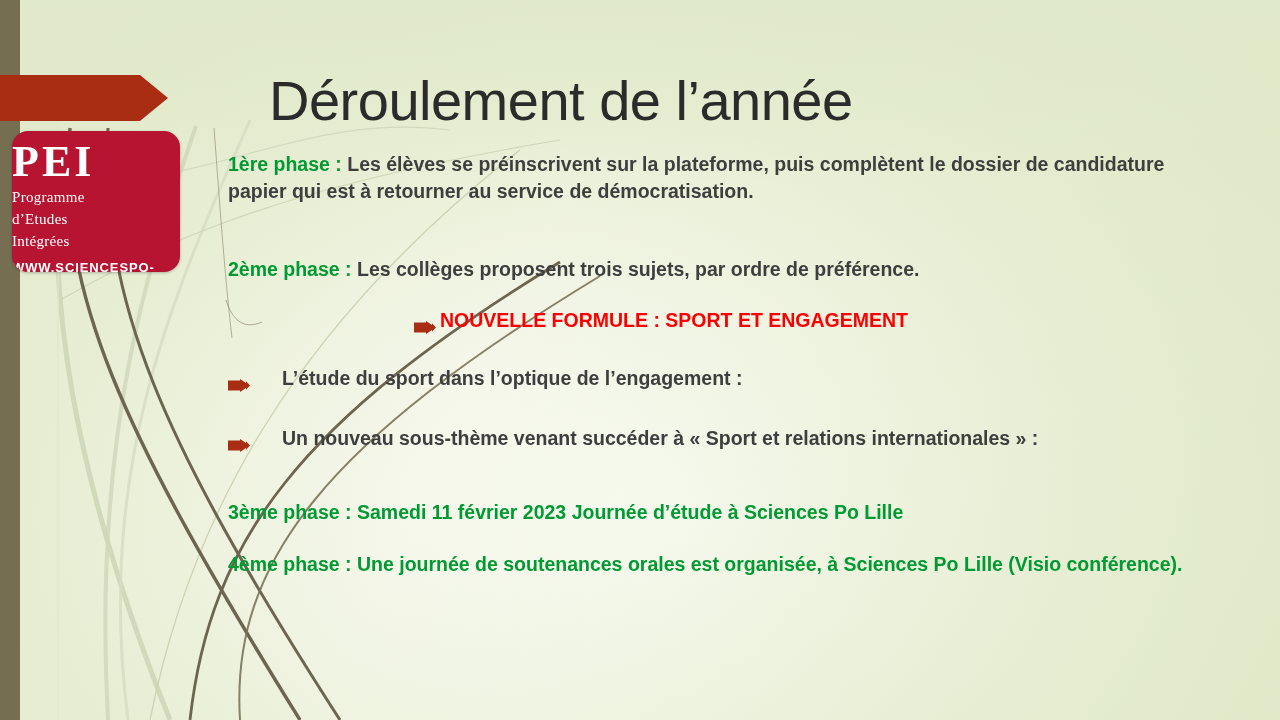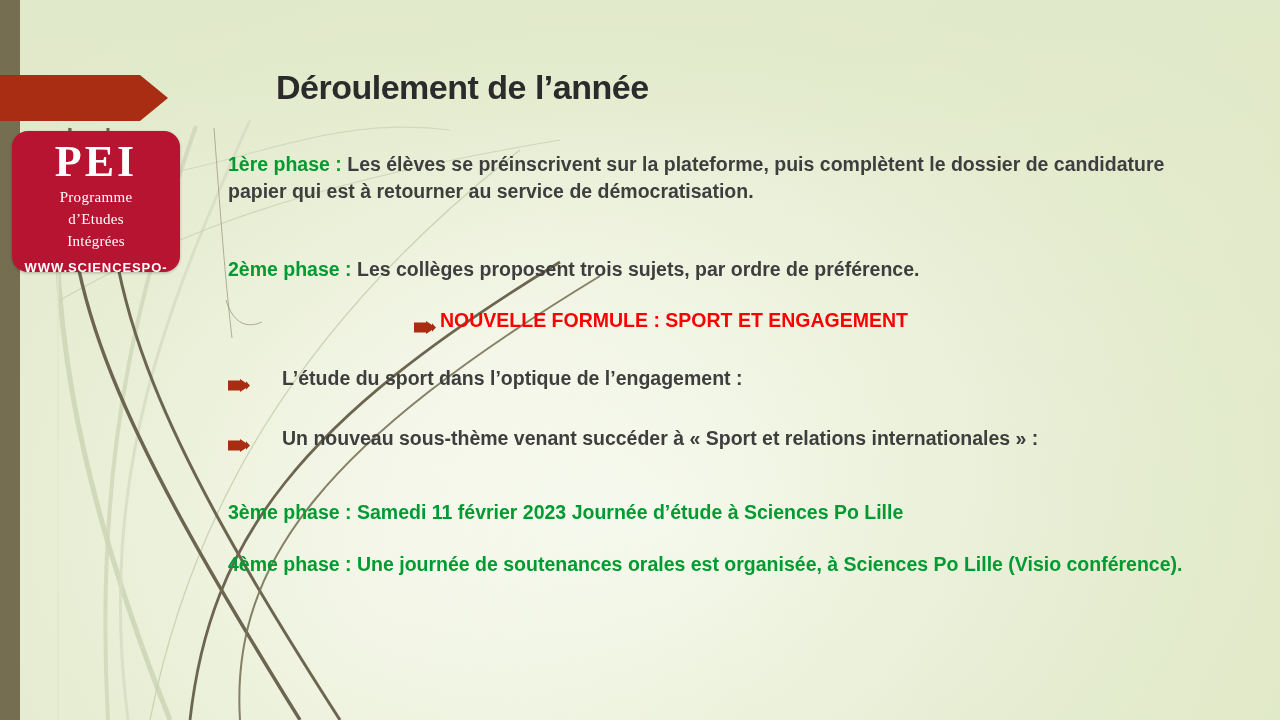--- a/index.html
+++ b/index.html
@@ -44,42 +44,42 @@
   }
 
   
   #logo {
     position:absolute; left:12px; top:131px;
     width:168px; height:141px;
     background:#b61430;
     border-radius:16px;
     box-shadow:0 1px 3px rgba(0,0,0,0.25);
     color:#ffffff;
-    text-align:center;
+    text-align:left;
     font-family:"Liberation Serif", serif;
     overflow:hidden;
   }
   #logo .pei {
     font-size:44px; font-weight:bold; line-height:1.0;
     letter-spacing:3px; margin-top:9px;
   }
   #logo .sub {
     font-size:15px; font-weight:normal; line-height:1.12;
     letter-spacing:0.3px; margin-top:5px;
   }
   #logo .url {
     font-family:Liberation Sans, sans-serif;
     font-size:13px; font-weight:bold;
     letter-spacing:0.9px; margin-top:11px;
   }
 
   
   #title {
-    position:absolute; left:276px; top:68px;
-    font-size:34px; font-weight:bold;
+    position:absolute; left:269px; top:68px;
+    font-size:56px; font-weight:normal;
     color:#2b2b2b; letter-spacing:-0.5px;
     white-space:nowrap;
   }
   #body {
     position:absolute; left:228px; top:126px;
     width:990px;
   }
   .para {
     font-size:19.5px; font-weight:bold;
     color:#3e3e3e; line-height:1.38;margin-top:25px;

